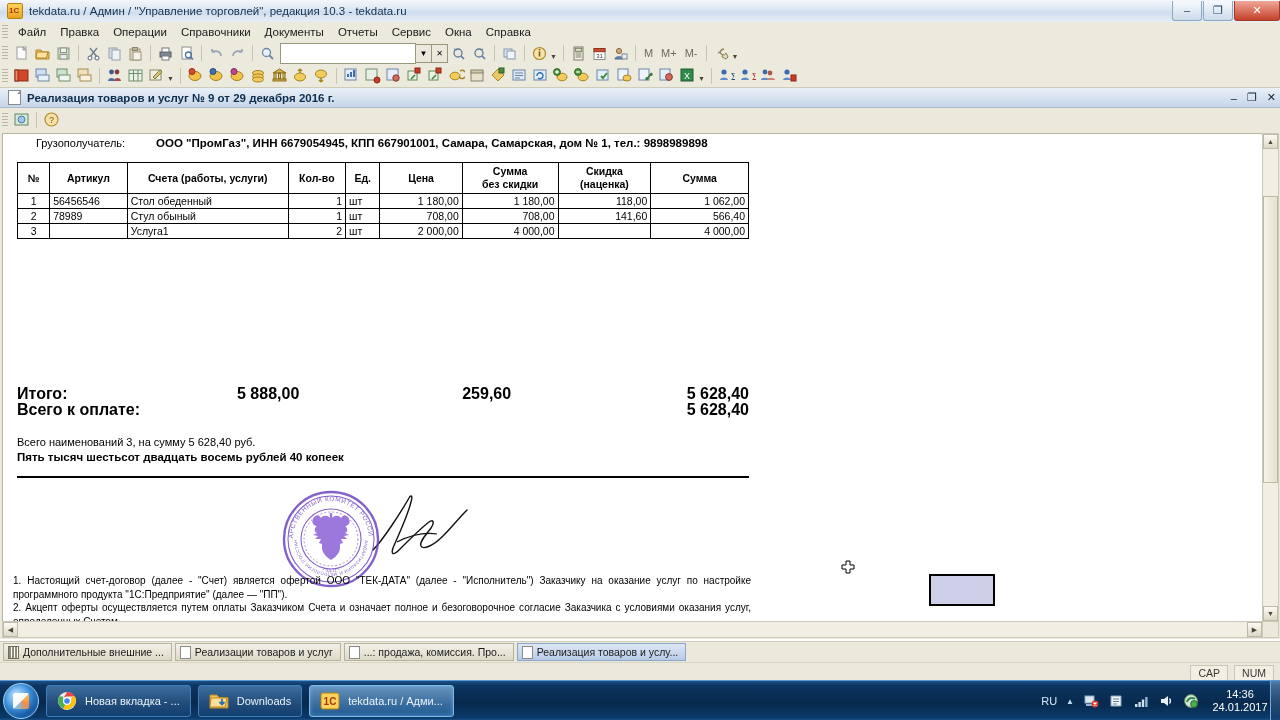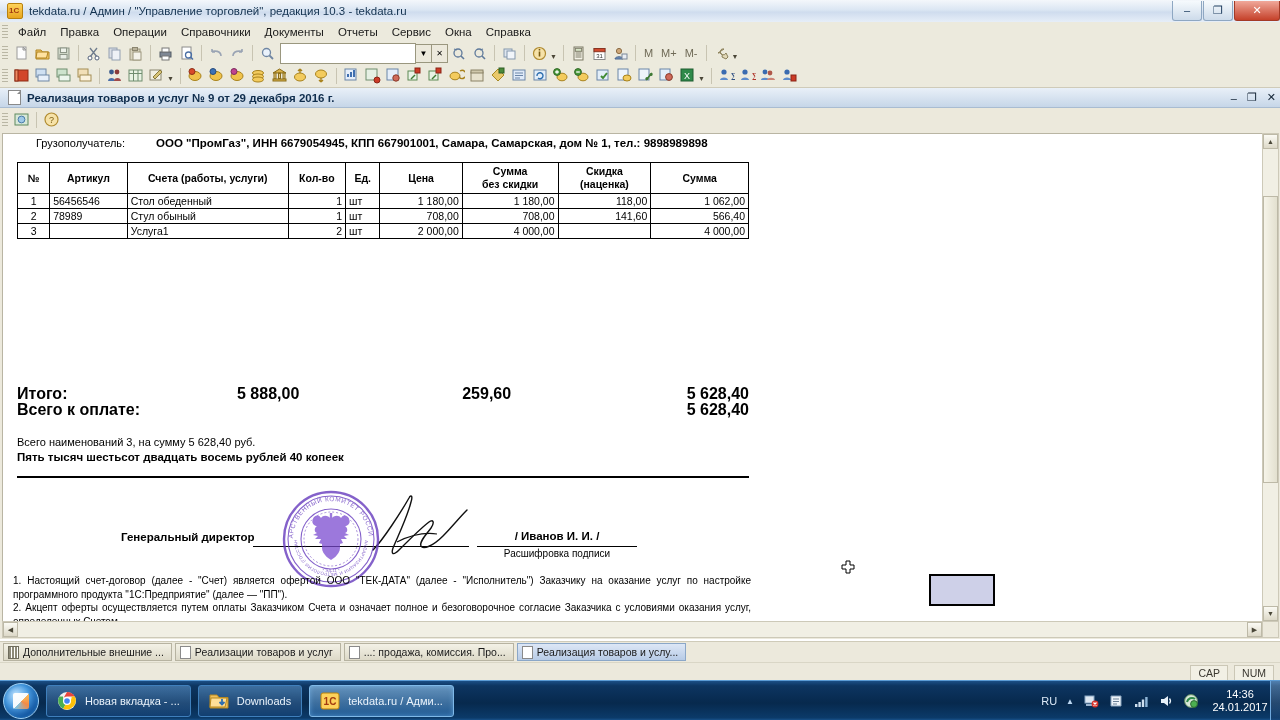--- a/index.html
+++ b/index.html
@@ -699,27 +699,20 @@
                 <div class="v1"></div>
                 <div class="v2"></div>
                 <div class="v3">5 628,40</div>
               </div>
             </div>
 
             <div class="sumline">Всего наименований 3, на сумму 5 628,40 руб.</div>
             <div class="sumwords">Пять тысяч шестьсот двадцать восемь рублей 40 копеек</div>
             <div class="hr"></div>
 
-            <div class="signblock">
-              <div class="sig-post">Генеральный директор</div>
-              <div class="sig-line1"></div>
-              <div class="sig-line2"></div>
-              <div class="sig-name">/ Иванов И. И. /</div>
-              <div class="sig-cap">Расшифровка подписи</div>
-            </div>
 
             <svg class="scribble" viewBox="0 0 120 72">
               <path d="M10 58 C20 48 38 20 46 6 C48 2 50 4 48 10 C44 26 34 46 30 56 C28 62 30 64 36 58 C46 48 58 36 66 30 C70 27 72 30 68 36 C62 44 56 50 58 54 C60 58 70 54 80 44 C88 36 96 26 104 18" fill="none" stroke="#111" stroke-width="1.4" stroke-linecap="round"></path>
               <path d="M34 50 C46 44 60 40 74 42" fill="none" stroke="#111" stroke-width="1.2"></path>
             </svg>
 
             <svg class="stamp" viewBox="0 0 156 100">
               <g transform="translate(78,50)" opacity="0.82">
                 <circle r="47" fill="none" stroke="#6a3fbf" stroke-width="2.4"></circle>
                 <circle r="43" fill="none" stroke="#6a3fbf" stroke-width="1.1"></circle>

